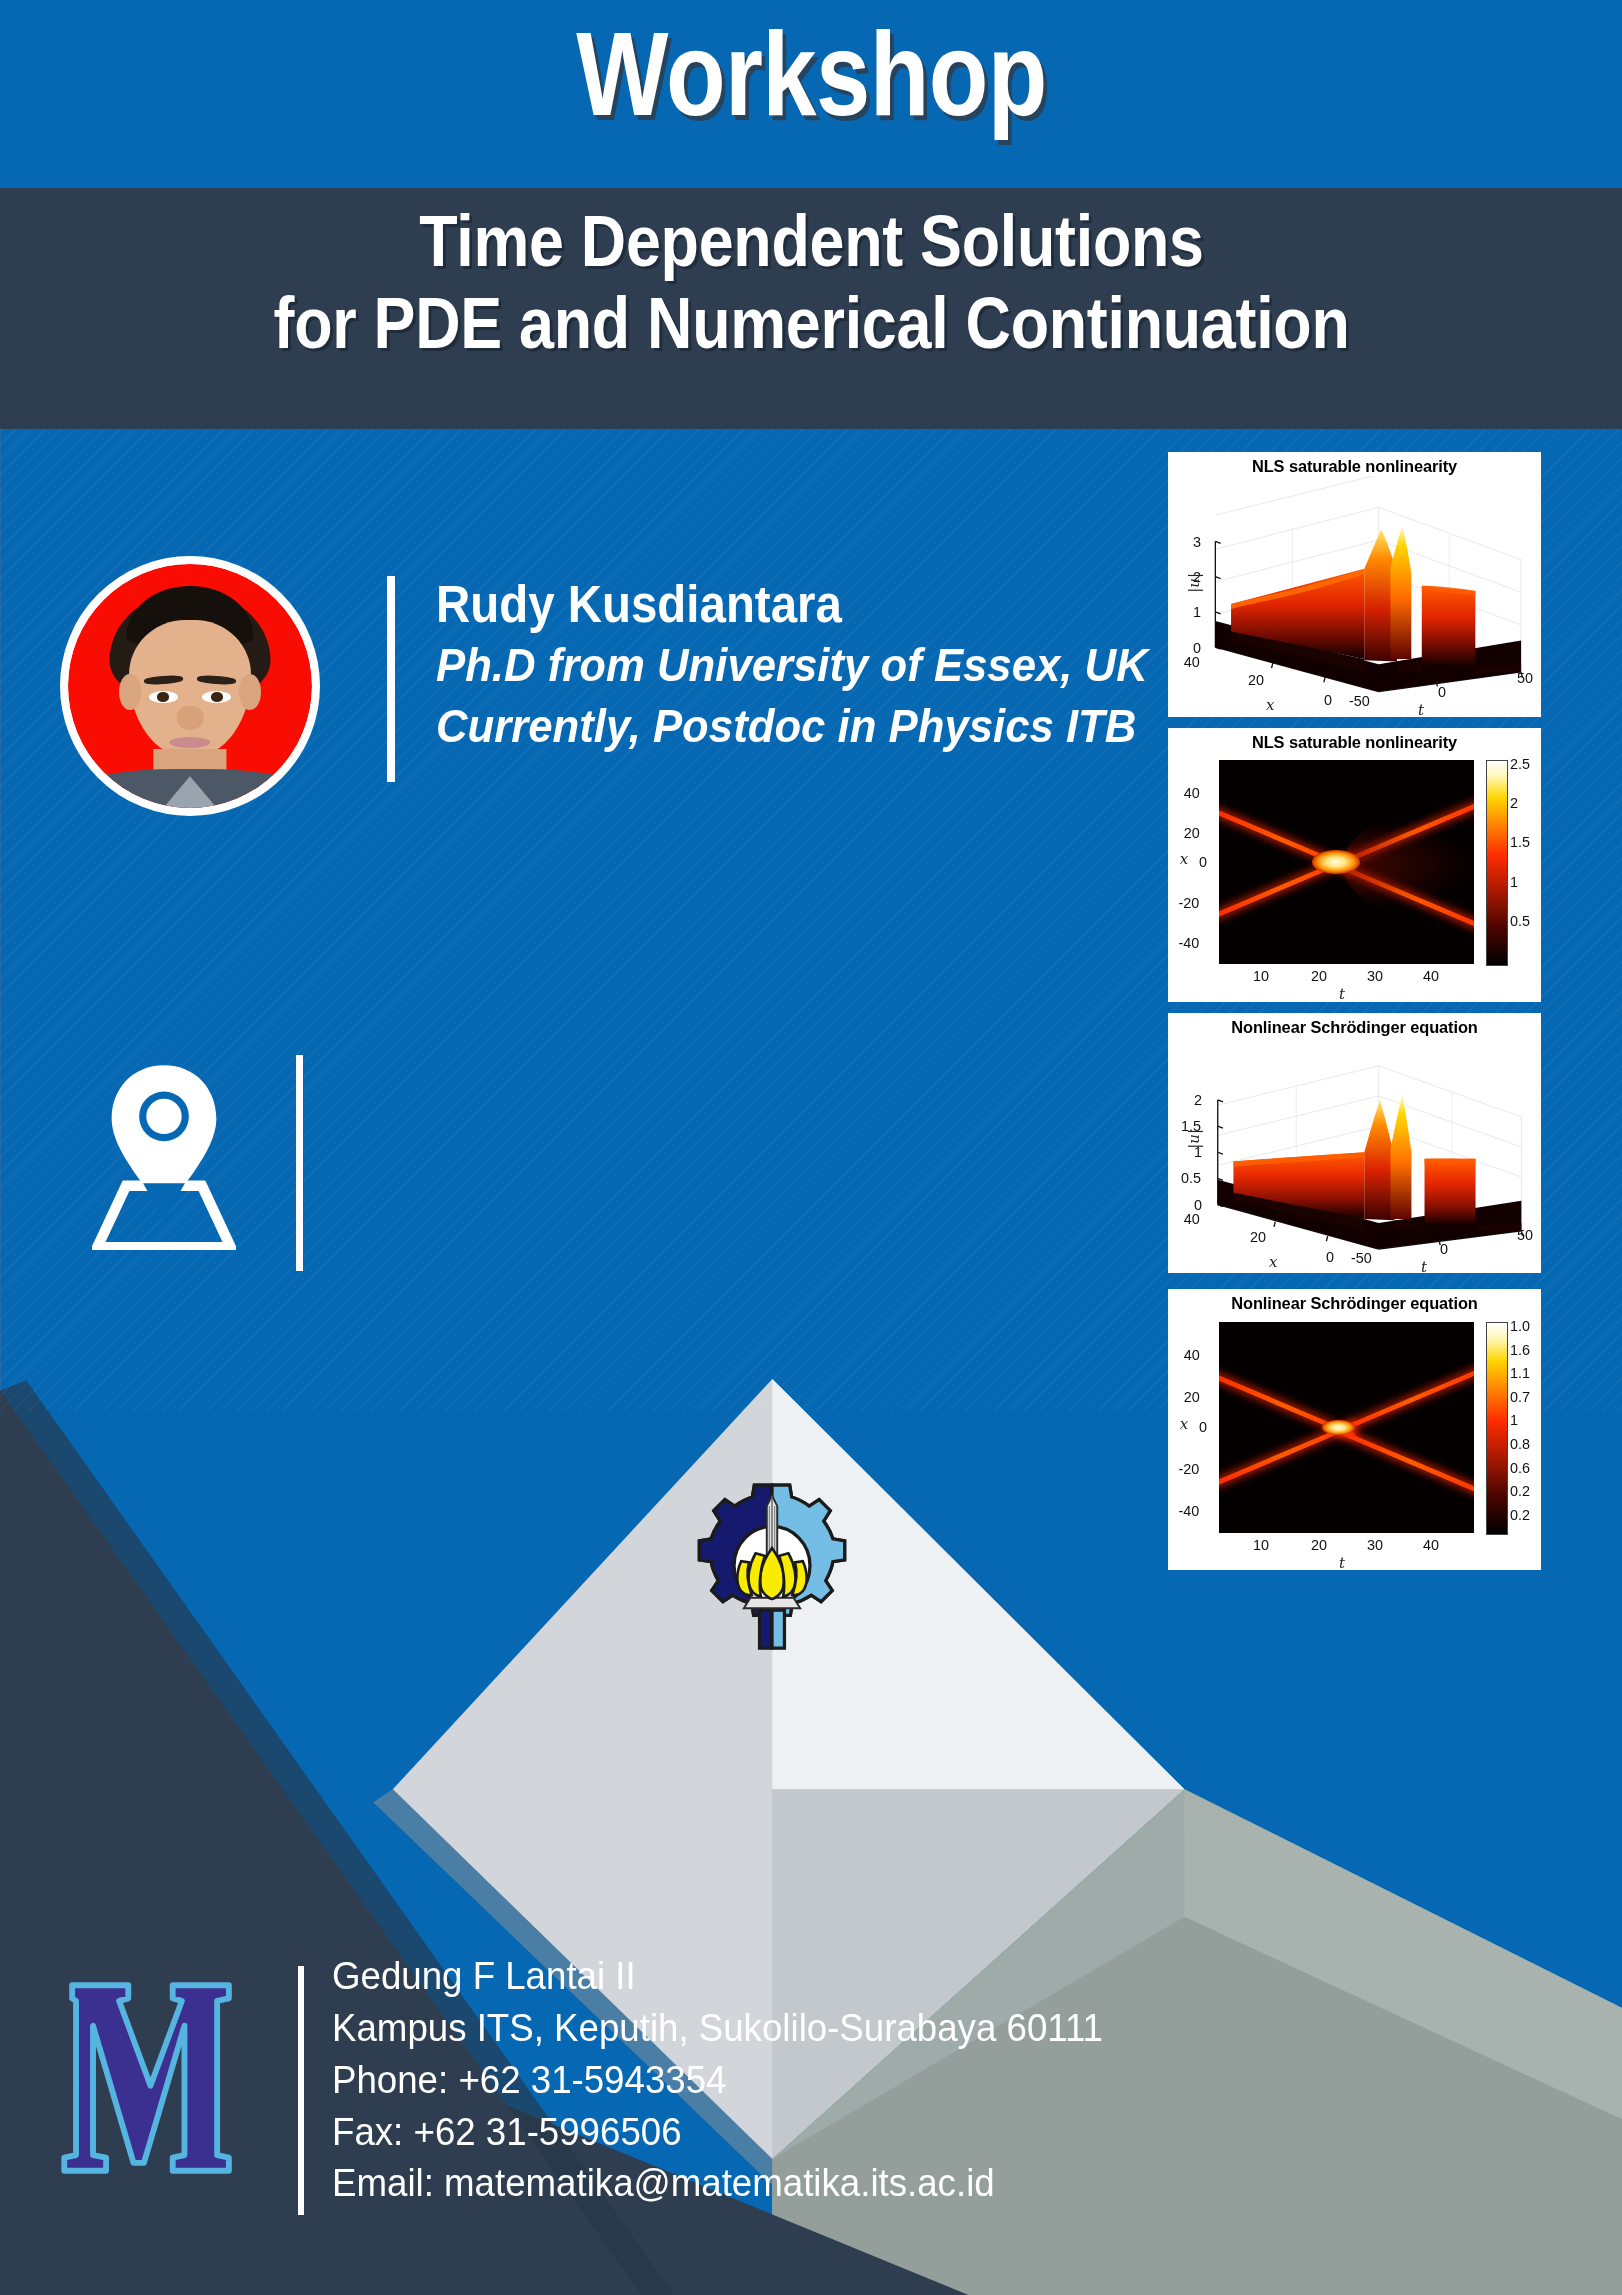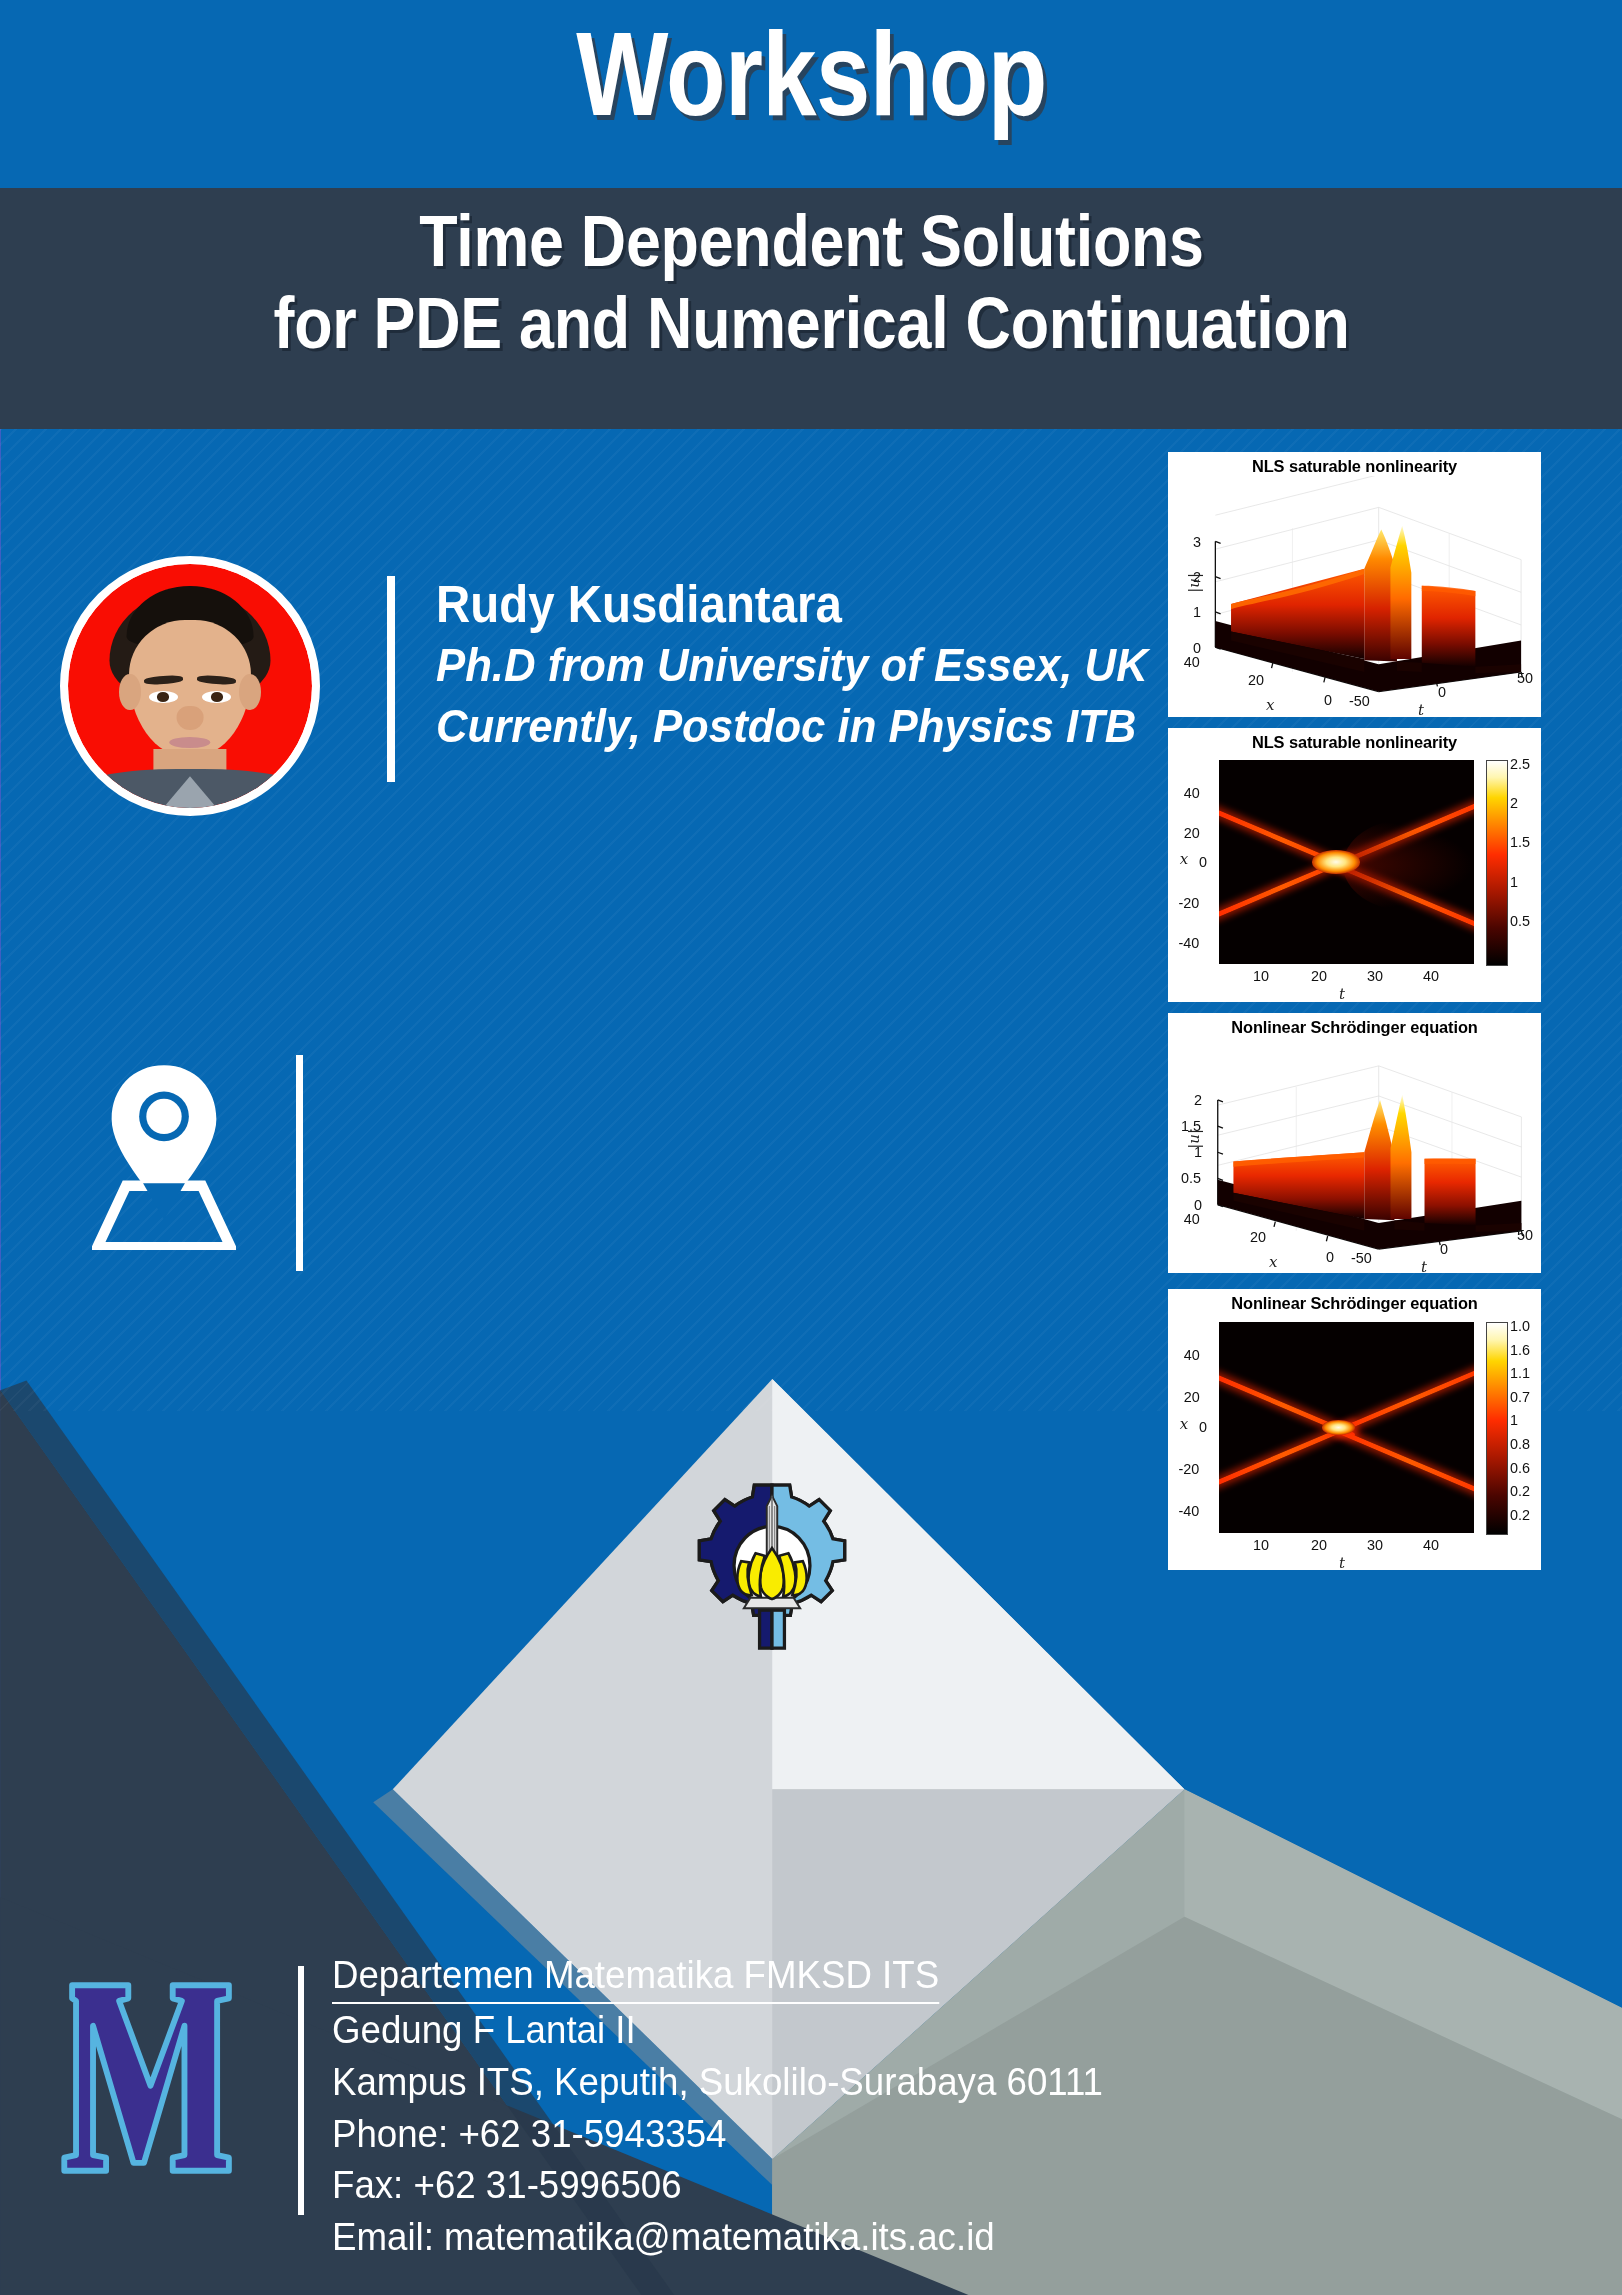--- a/index.html
+++ b/index.html
@@ -1,18 +1,18 @@
 <!DOCTYPE html>
 <html style="font-size:10.5px"><head>
 <meta charset="utf-8">
 <style>
   html,body{margin:0;padding:0;background:#555;}
   .poster{
     position:relative;width:1623px;height:2295px;overflow:hidden;
-    background:#d946ef;font-family:"Liberation Sans",sans-serif;
+    background:#737373;font-family:"Liberation Sans",sans-serif;
   }
 
   
   .bg{position:absolute;inset:0;overflow:hidden;}
   .bg svg{position:absolute;top:0;left:0;}
 
   
   .hatch{
     position:absolute;left:0;top:429px;width:1623px;height:982px;
     background:repeating-linear-gradient(135deg,
@@ -470,21 +470,20 @@
 
   <div class="m-logo">
     <svg viewBox="0 0 320 400" width="209" height="262">
       <path d="M40 78 L40 58 L126 58 L126 78 L112 82 L160 212 L208 82 L194 78 L194 58 L280 58 L280 78 L262 82
                L262 318 L280 322 L280 342 L194 342 L194 322 L212 318 L212 120 L150 330 L134 330 L72 120
                L72 318 L92 322 L92 342 L28 342 L28 322 L46 318 L46 82 Z" fill="#3b2f8f" stroke="#56b4e0" stroke-width="9" stroke-linejoin="round"></path>
     </svg>
   </div>
   <div class="rule-foot"></div>
   <div class="foot-text">
-    <div><span class="foot-head">Departemen Matematika FMKSD ITS</span></div>
     <div class="foot-line">Gedung F Lantai II</div>
     <div class="foot-line">Kampus ITS, Keputih, Sukolilo-Surabaya 60111</div>
     <div class="foot-line">Phone: +62 31-5943354</div>
     <div class="foot-line">Fax: +62 31-5996506</div>
     <div class="foot-line">Email: matematika@matematika.its.ac.id</div>
   </div>
 
 </div>
 
 

